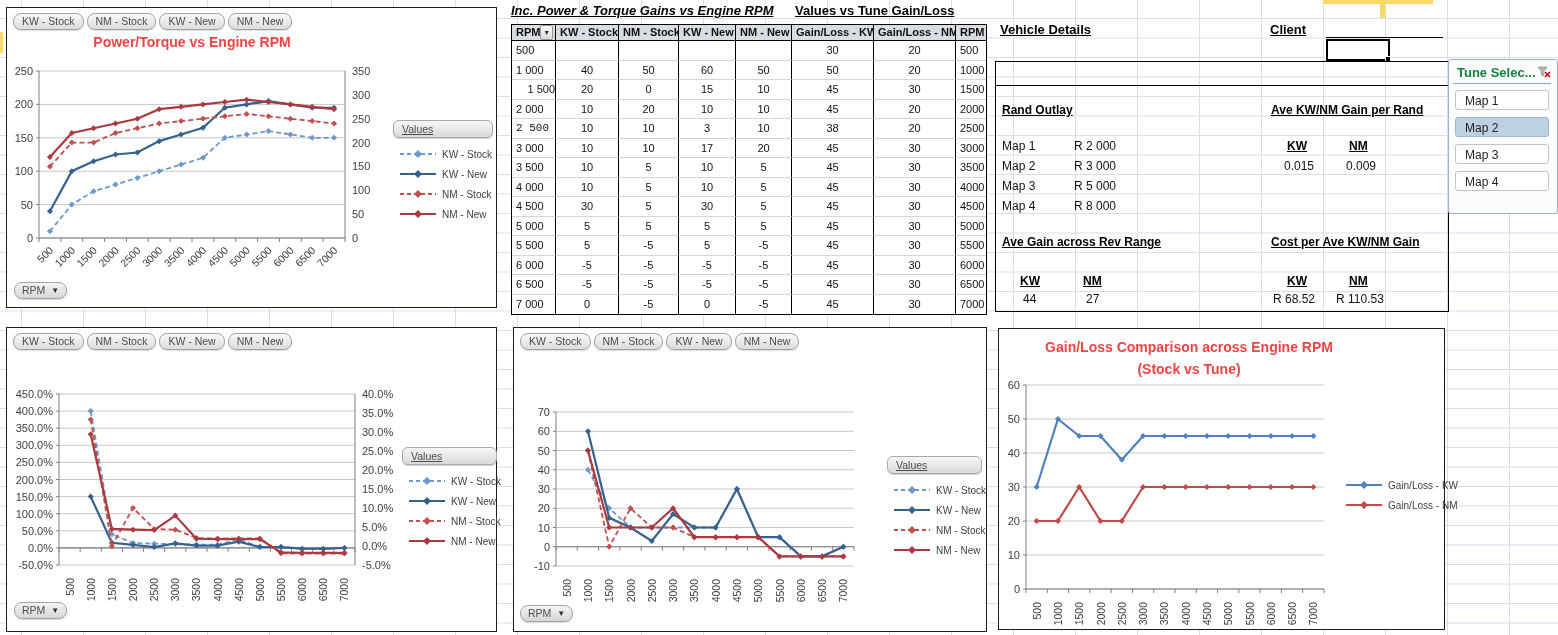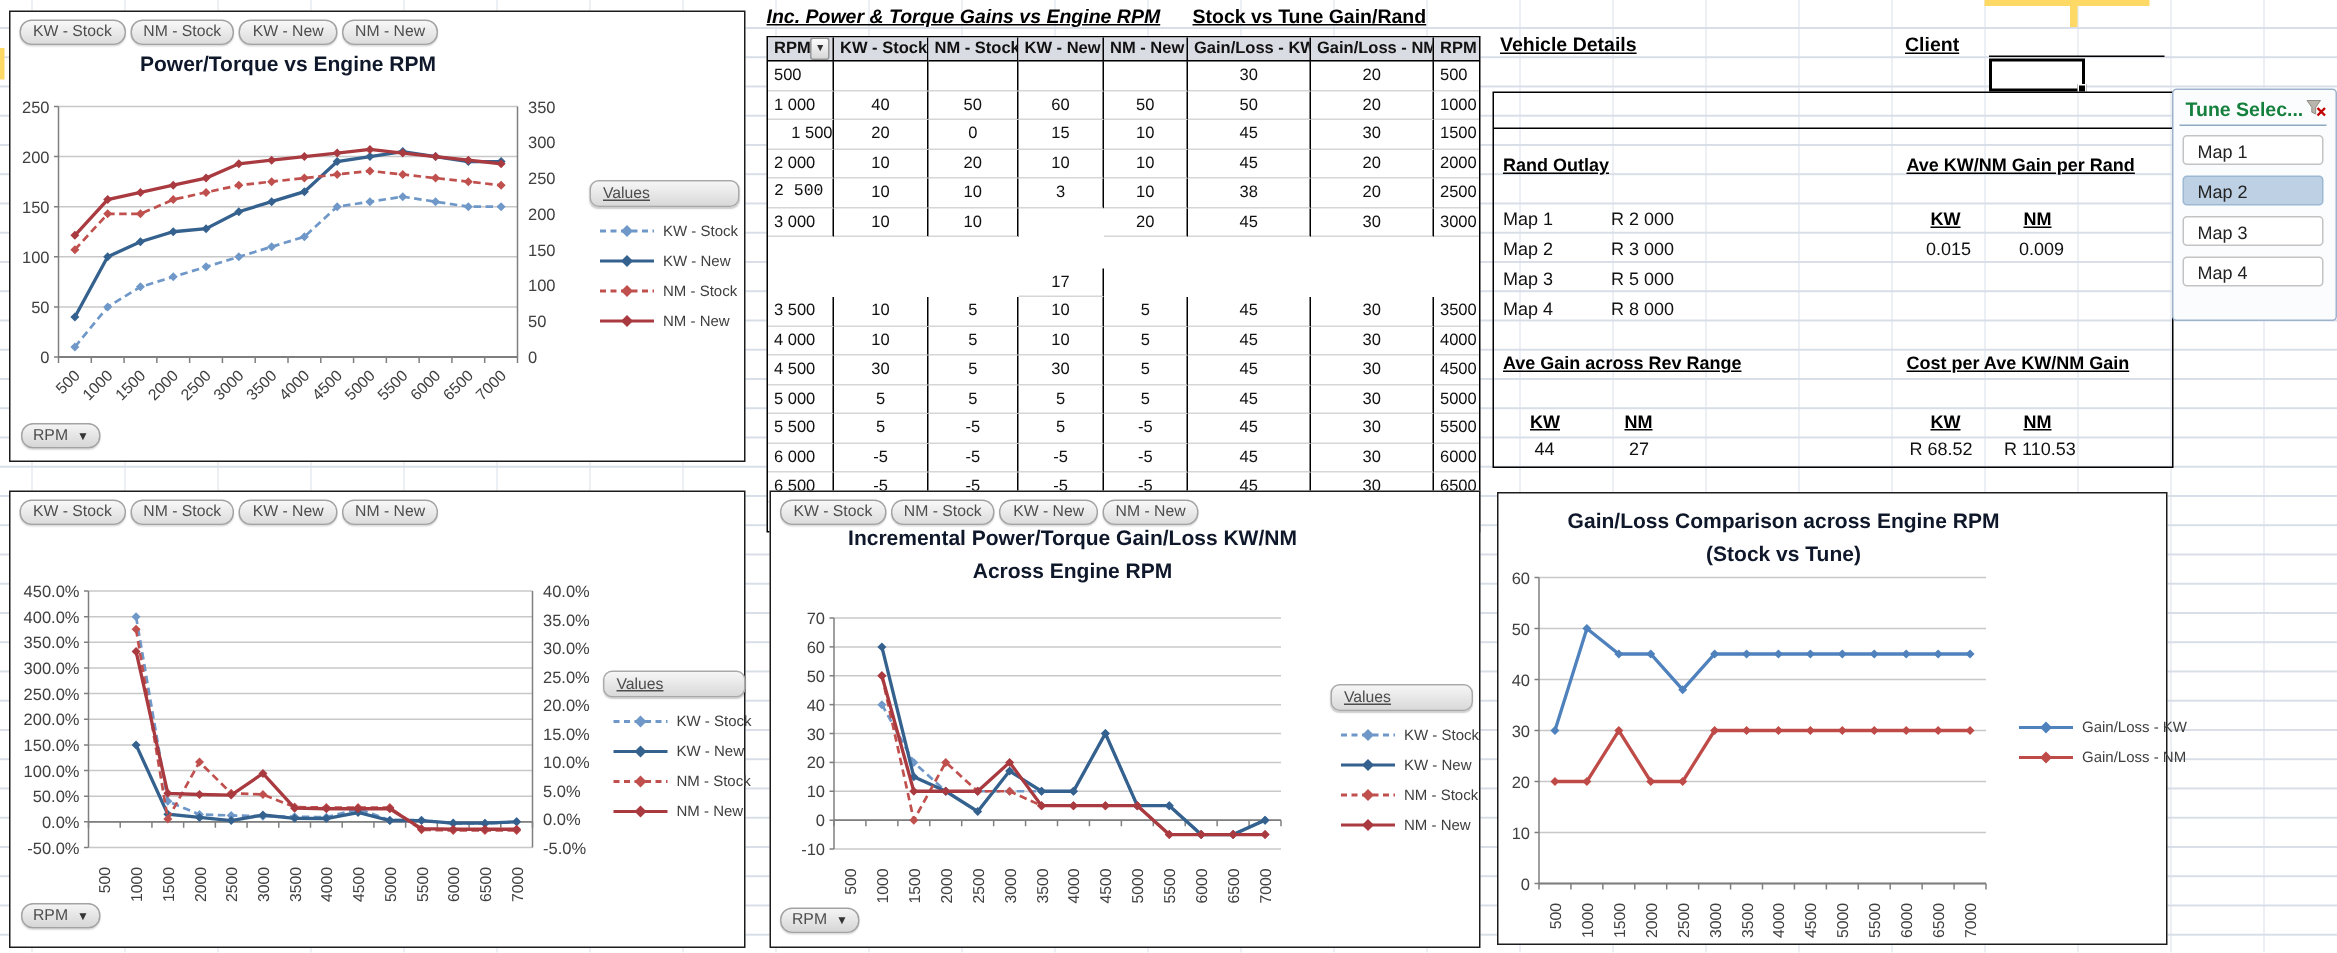--- a/index.html
+++ b/index.html
@@ -2,21 +2,21 @@
 <html><head>
 <meta charset="utf-8">
 <style>
   html,body{margin:0;padding:0;}
   body{font-family:"Liberation Sans",sans-serif;}
   #sheet{position:relative;width:1558px;height:635px;overflow:hidden;background-color:#fff;
     background-image:linear-gradient(to right,#d8dee8 1px,transparent 1px),
                      linear-gradient(to bottom,#d8dee8 1px,transparent 1px);
     background-size:62px 19.5px;background-position:21px -1.5px;}
   .panel{position:absolute;background:#fff;border:1px solid #1c1c1c;}
-  .chart-title{position:absolute;font-weight:bold;font-size:14px;color:#0f172a;text-align:center;line-height:1.55;}
+  .chart-title{position:absolute;font-weight:bold;font-size:14px;color:#ef4444;text-align:center;line-height:1.55;}
   .filter-row{position:absolute;left:6px;top:5px;display:flex;gap:3px;}
   .pvt-btn{height:15px;line-height:15px;padding:0 8px;border:1px solid #a3a3a3;border-radius:8px;
     background:linear-gradient(#f8f8f8,#dcdcdc);color:#4d4d4d;font-size:10.5px;white-space:nowrap;
     box-shadow:0 1px 1px rgba(0,0,0,.15);}
   .rpm-btn{position:absolute;height:15px;line-height:15px;padding:0 7px;border:1px solid #a3a3a3;border-radius:8px;
     background:linear-gradient(#f4f4f4,#d6d6d6);color:#4d4d4d;font-size:10.5px;display:flex;align-items:center;gap:6px;
     box-shadow:0 1px 1px rgba(0,0,0,.15);}
   .rpm-btn .arr{font-size:8px;color:#333;}
   .legend{position:absolute;}
   .values-pill{height:14px;line-height:14px;padding:1px 8px;border:1px solid #a9a9a9;border-radius:6px;
@@ -244,21 +244,21 @@
           <span>NM - New</span>
         </div>
       </div>
     <div class="rpm-btn" style="left:7px;top:274px;">
       <span>RPM</span>
       <span class="arr">▼</span>
     </div>
   </div>
 
   <div class="tbl-title" style="left:511px;font-style:italic;">Inc. Power &amp; Torque Gains vs Engine RPM</div>
-  <div class="tbl-title" style="left:795px;">Stock vs Tune Gain/Rand</div>
+  <div class="tbl-title" style="left:795px;">Values vs Tune Gain/Loss</div>
   <div id="tbl-wrap">
       <div class="trow thead">
         <div class="tcell c-left" style="width: 44px;">
           <span>RPM</span>
           <div class="flt-dd">▼</div>
         </div>
         <div class="tcell c-left" style="width: 63px;">
           <span>KW - Stock</span>
         </div>
         <div class="tcell c-left" style="width: 60px;">
@@ -327,21 +327,21 @@
         <div class="tcell c-center" style="width: 57px;">3</div>
         <div class="tcell c-center" style="width: 56px; border-right: 1.5px solid rgb(0, 0, 0);">10</div>
         <div class="tcell c-center" style="width: 82px;">38</div>
         <div class="tcell c-center" style="width: 82px;">20</div>
         <div class="tcell c-left" style="width: 30px;">2500</div>
       </div>
       <div class="trow">
         <div class="tcell c-left" style="width: 44px;">3 000</div>
         <div class="tcell c-center" style="width: 63px;">10</div>
         <div class="tcell c-center" style="width: 60px;">10</div>
-        <div class="tcell c-center" style="width: 57px; margin-top: 40px;">17</div>
+        <div class="tcell c-center" style="width: 57px;">17</div>
         <div class="tcell c-center" style="width: 56px; border-right: 1.5px solid rgb(0, 0, 0);">20</div>
         <div class="tcell c-center" style="width: 82px;">45</div>
         <div class="tcell c-center" style="width: 82px;">30</div>
         <div class="tcell c-left" style="width: 30px;">3000</div>
       </div>
       <div class="trow">
         <div class="tcell c-left" style="width: 44px;">3 500</div>
         <div class="tcell c-center" style="width: 63px;">10</div>
         <div class="tcell c-center" style="width: 60px;">5</div>
         <div class="tcell c-center" style="width: 57px;">10</div>
@@ -672,21 +672,20 @@
     </div>
   </div>
 
   <div class="panel" id="p2" style="left:513px;top:327px;width:472px;height:303px;">
     <div class="filter-row">
         <div class="pvt-btn">KW - Stock</div>
         <div class="pvt-btn">NM - Stock</div>
         <div class="pvt-btn">KW - New</div>
         <div class="pvt-btn">NM - New</div>
       </div>
-    <div class="chart-title" style="left:46px;top:20px;width:310px;">Incremental Power/Torque Gain/Loss KW/NM Across Engine RPM</div>
     <svg class="plot" width="472" height="303" viewBox="0 0 472 303">
         <g>
           <line x1="42" y1="238" x2="340" y2="238" stroke="#C8C8C8" stroke-width="1"></line>
           <line x1="42" y1="218.75" x2="340" y2="218.75" stroke="#C8C8C8" stroke-width="1"></line>
           <line x1="42" y1="199.5" x2="340" y2="199.5" stroke="#C8C8C8" stroke-width="1"></line>
           <line x1="42" y1="180.25" x2="340" y2="180.25" stroke="#C8C8C8" stroke-width="1"></line>
           <line x1="42" y1="161" x2="340" y2="161" stroke="#C8C8C8" stroke-width="1"></line>
           <line x1="42" y1="141.75" x2="340" y2="141.75" stroke="#C8C8C8" stroke-width="1"></line>
           <line x1="42" y1="122.5" x2="340" y2="122.5" stroke="#C8C8C8" stroke-width="1"></line>
           <line x1="42" y1="103.25" x2="340" y2="103.25" stroke="#C8C8C8" stroke-width="1"></line>

